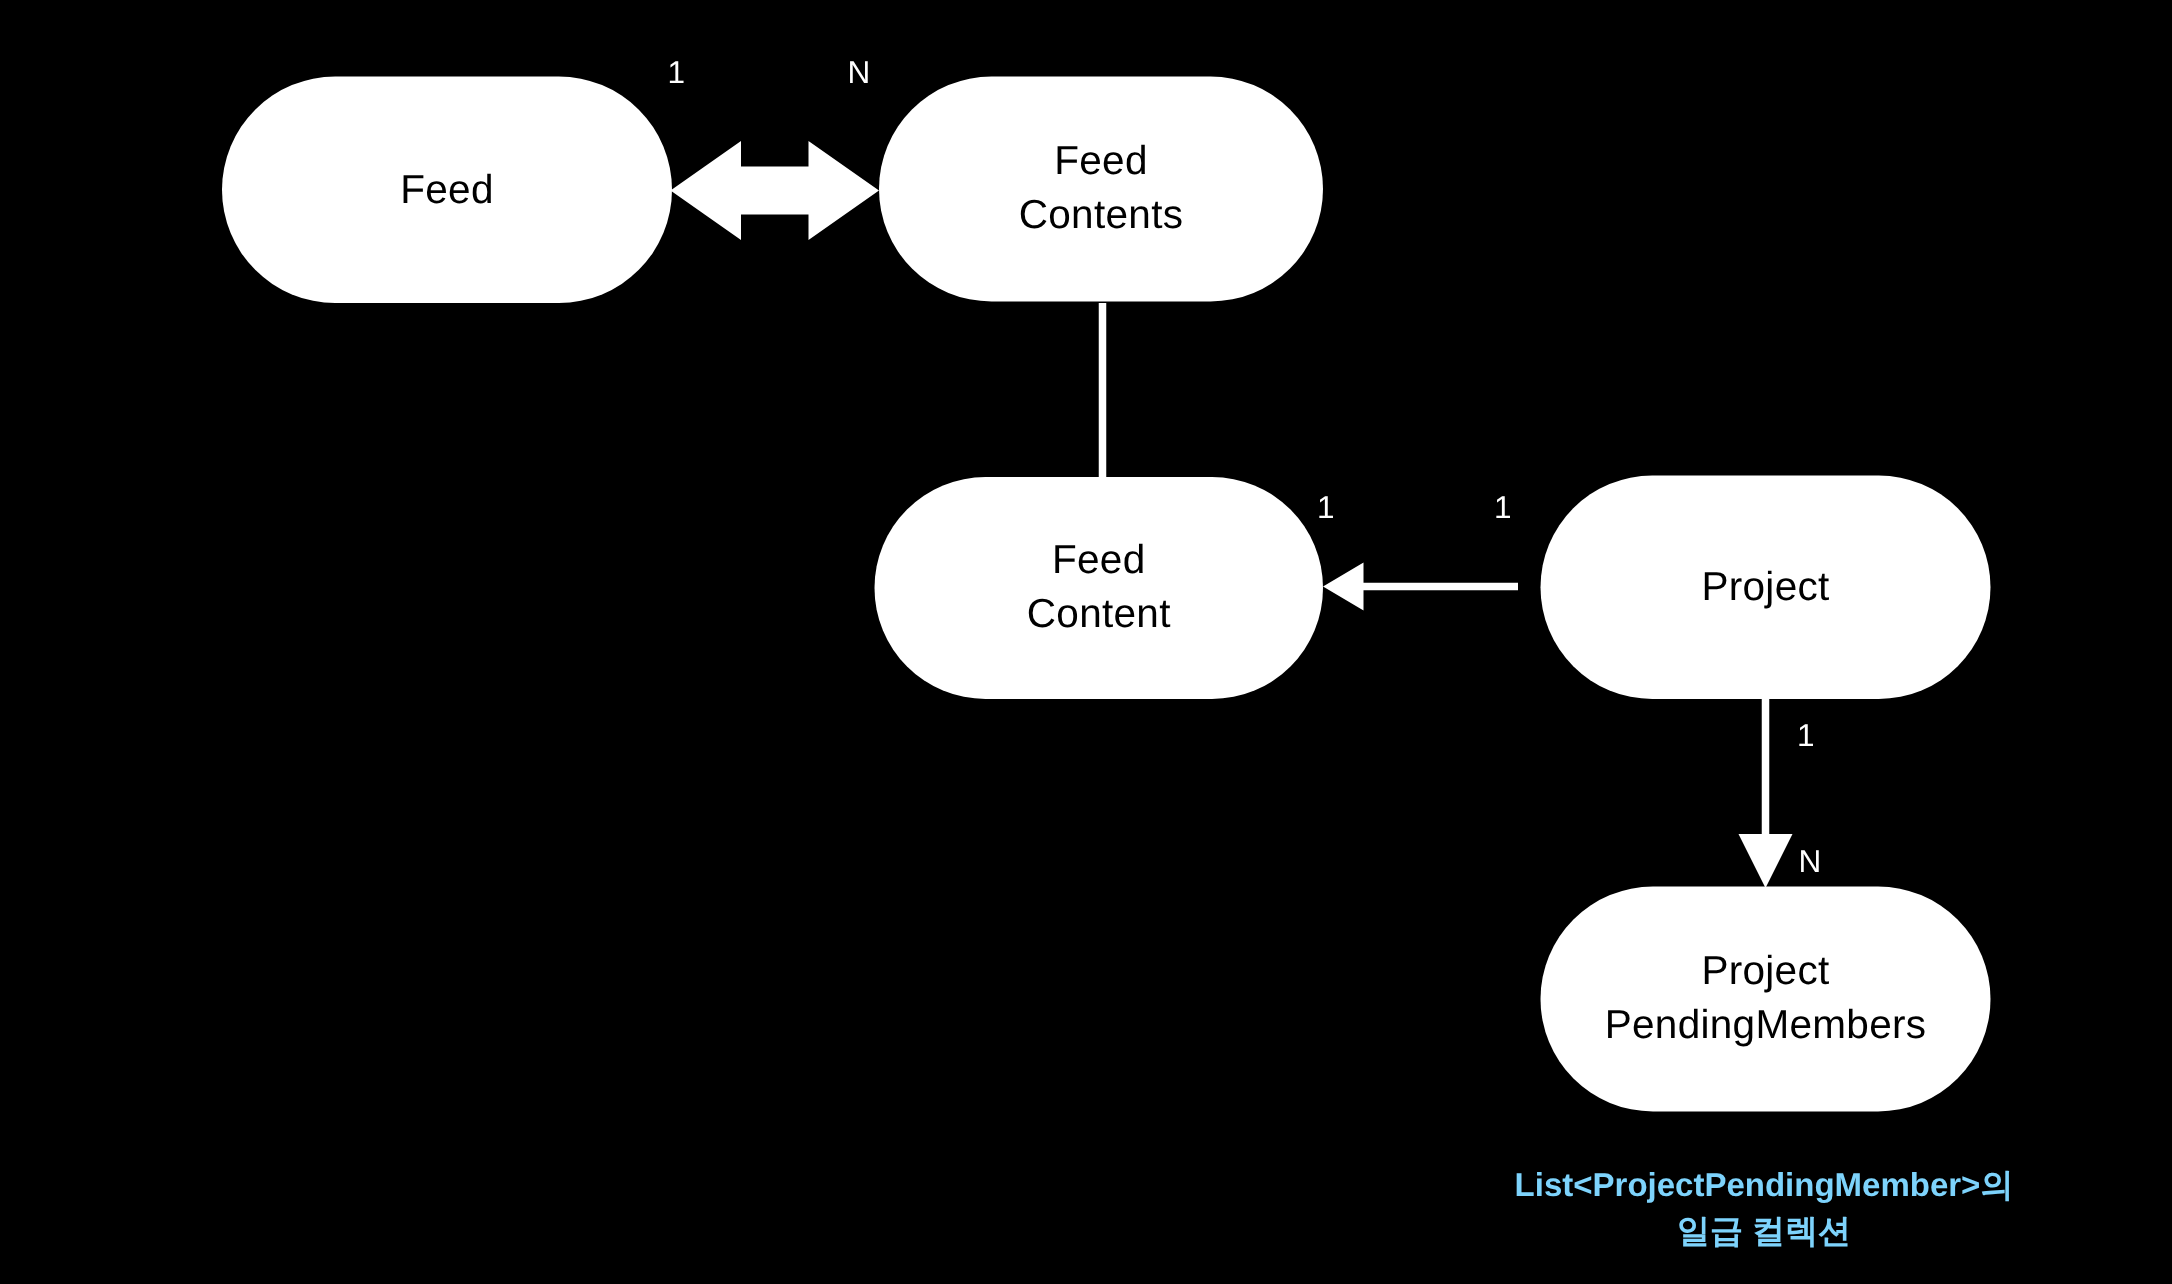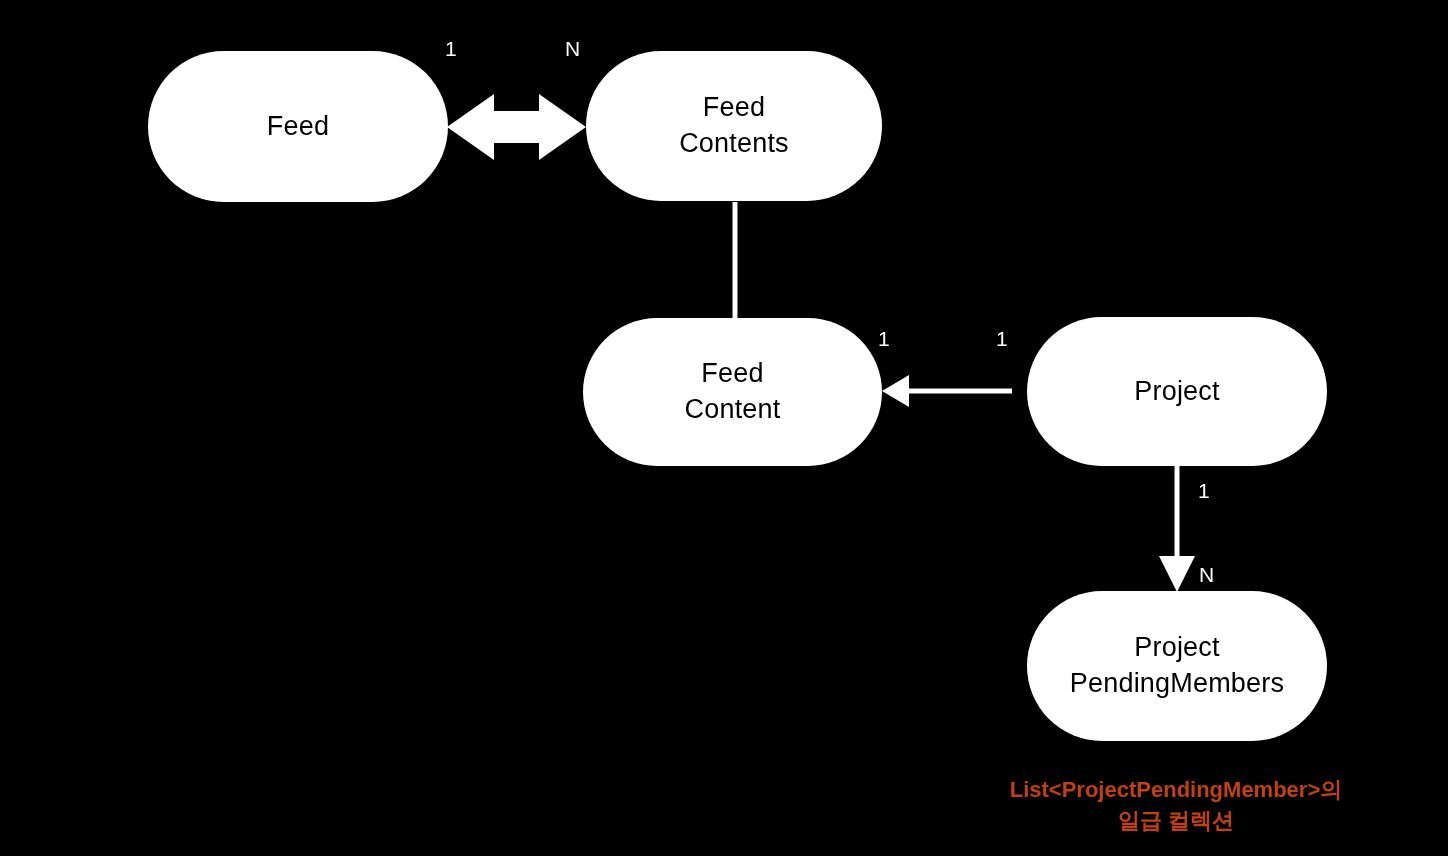--- a/index.html
+++ b/index.html
@@ -65,21 +65,21 @@
     pointer-events: none;
   }
 
   
   #caption {
     position: absolute;
     left: 926px;
     top: 774px;
     width: 500px;
     text-align: center;
-    color: #c2410c;
+    color: #7dd3fc;
     font-size: 22px;
     font-weight: 700;
     line-height: 1.42;
     white-space: pre-line;
   }
 </style>
 </head>
 <body>
 
 <div id="canvas">

